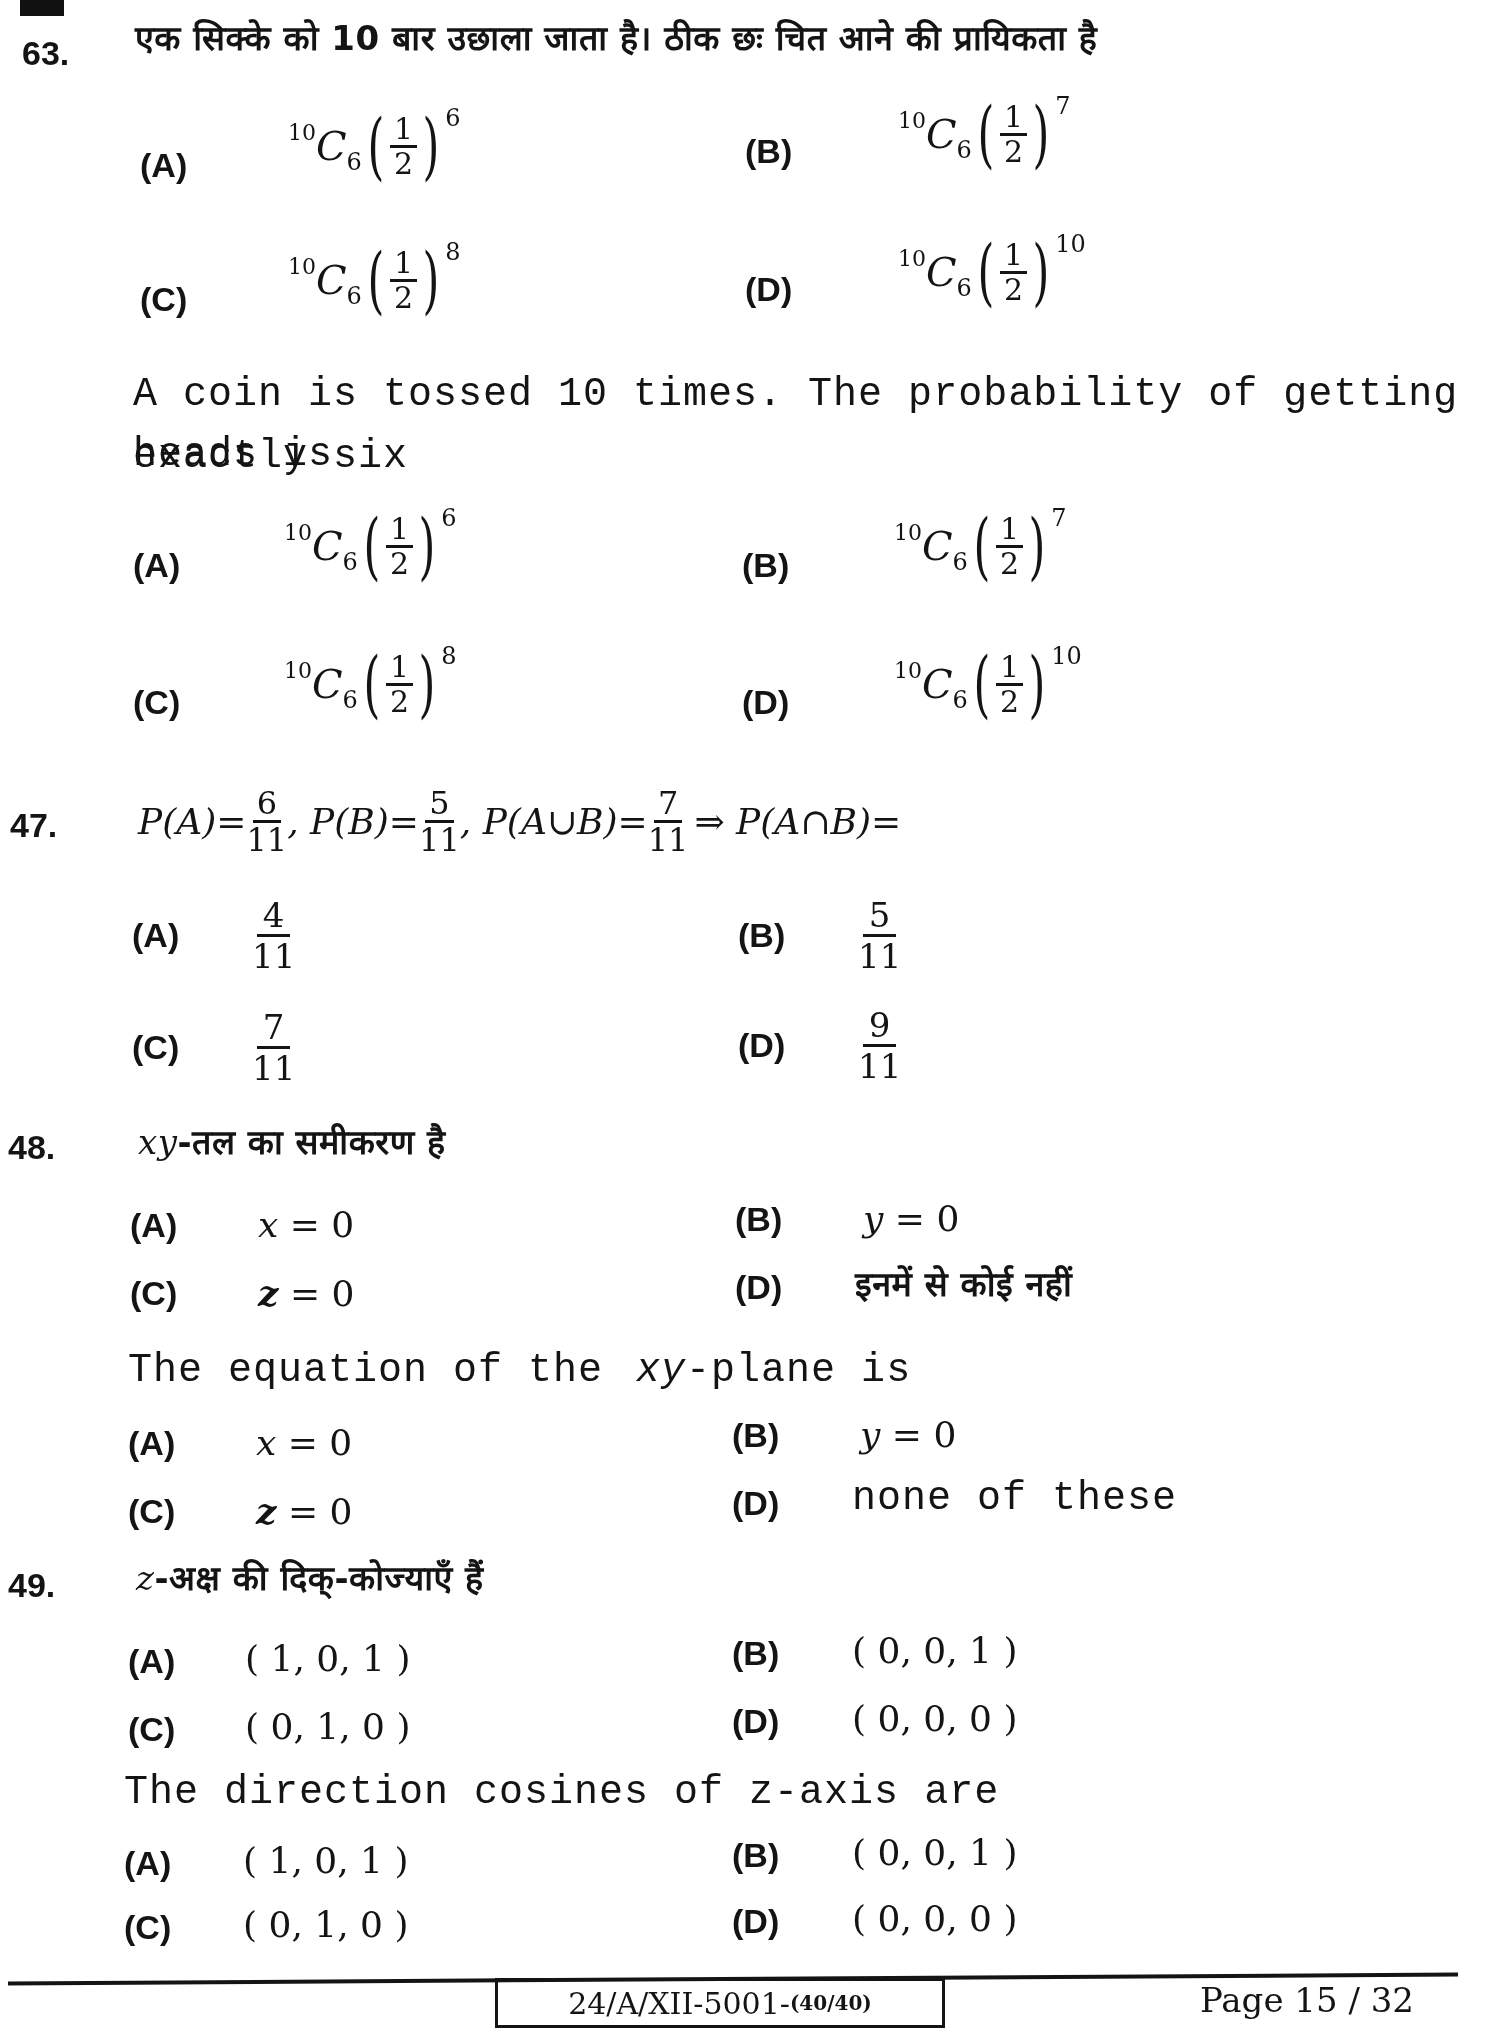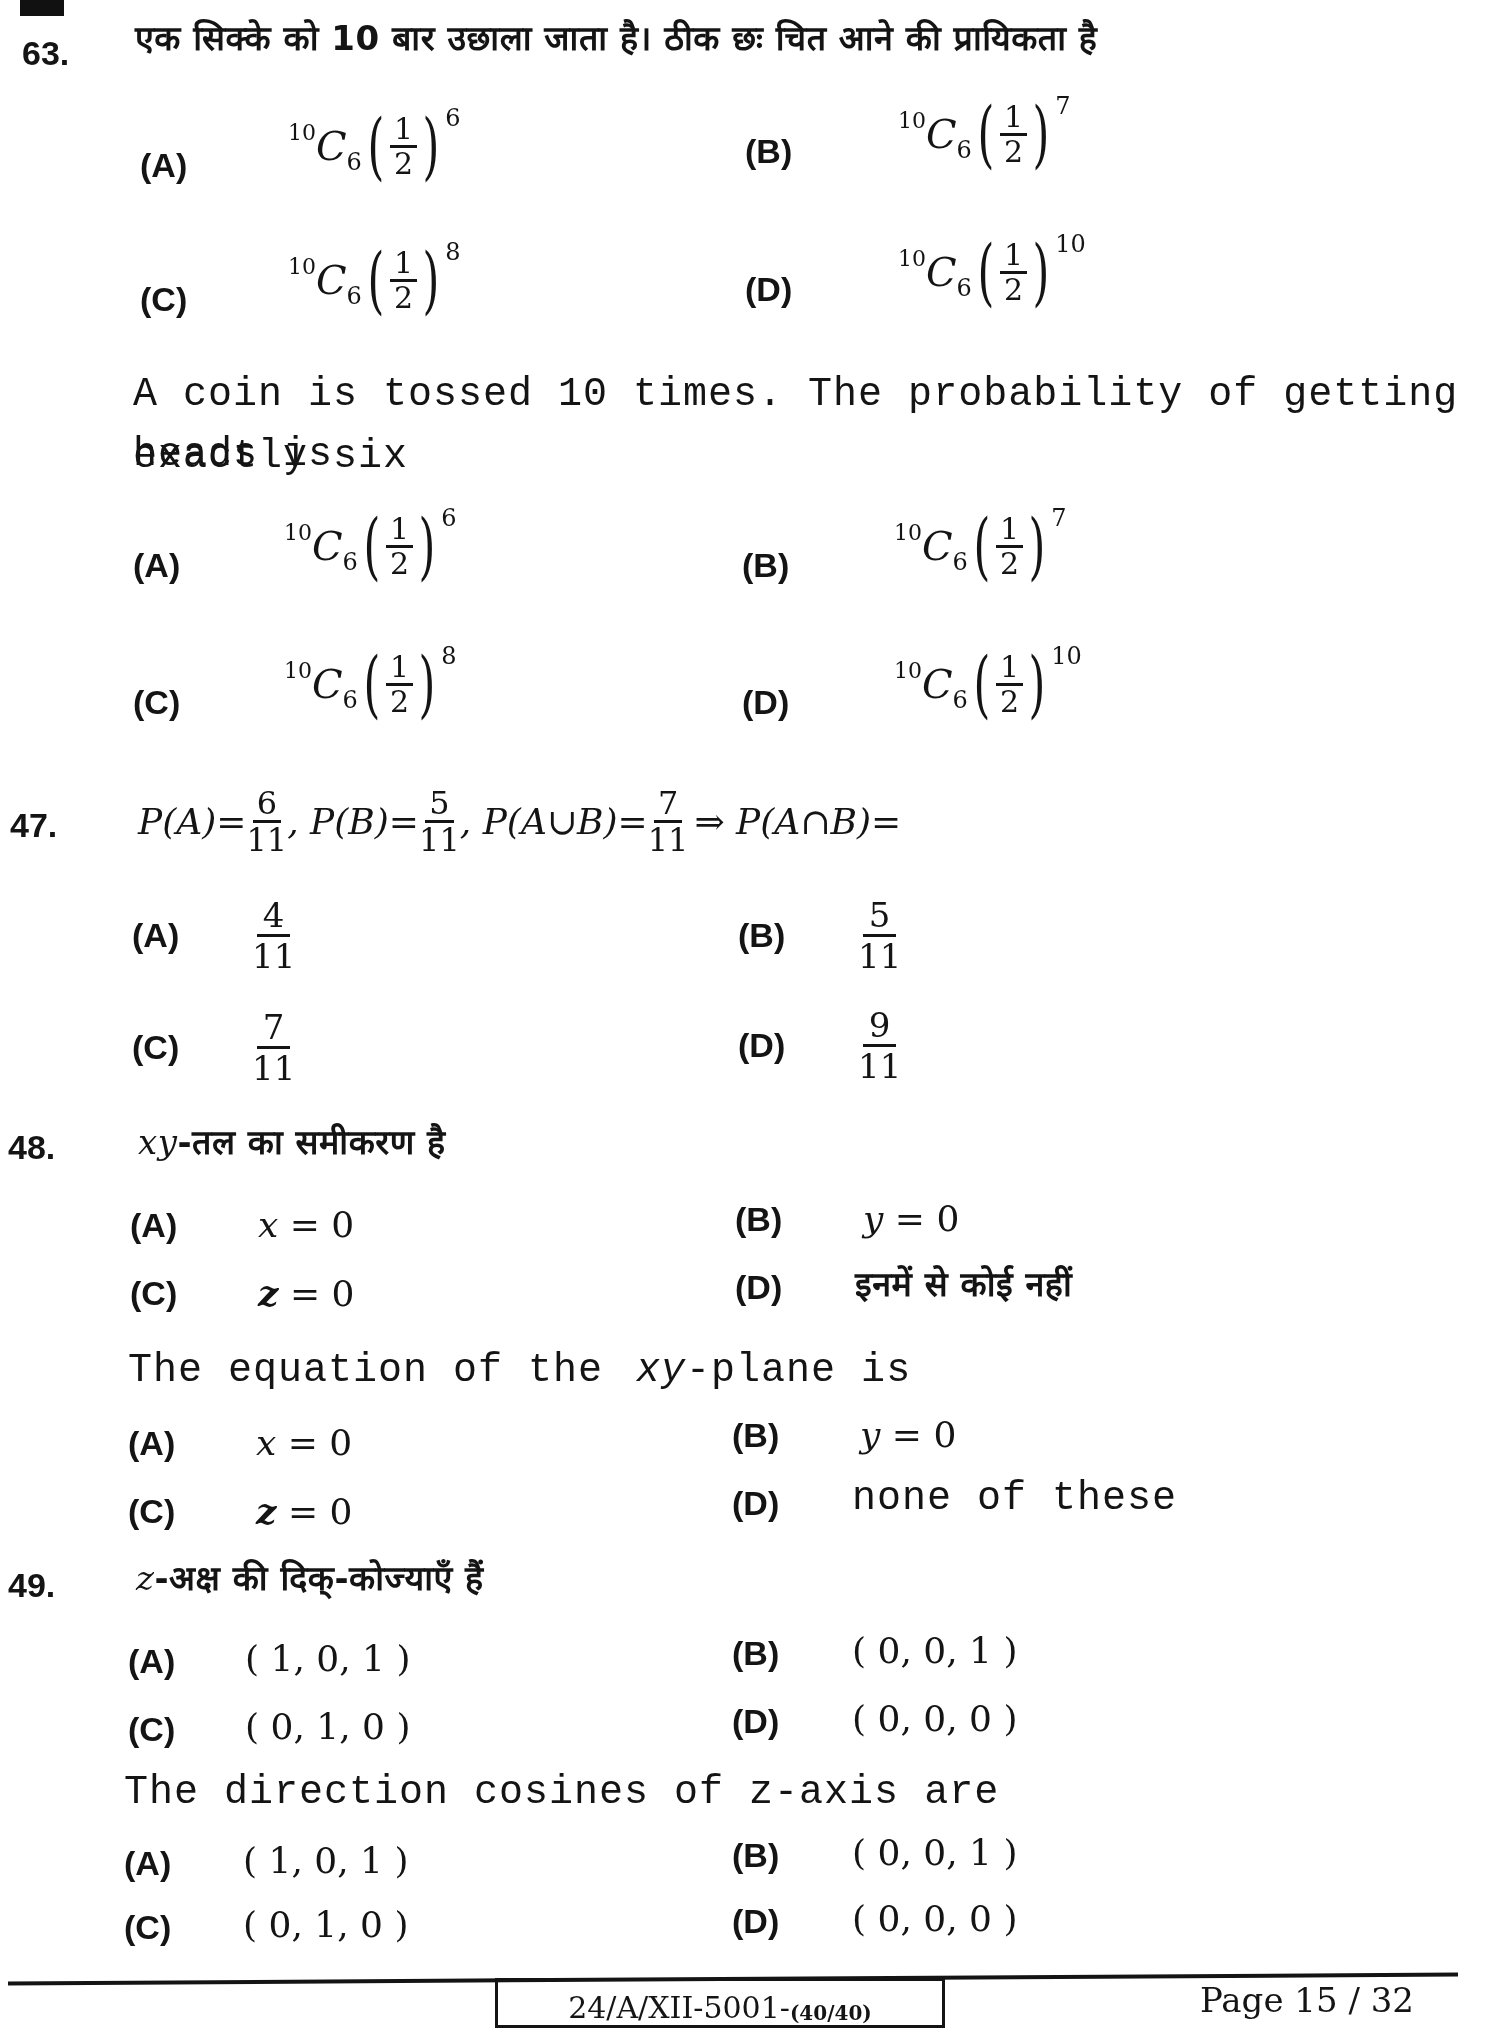--- a/index.html
+++ b/index.html
@@ -21,21 +21,21 @@
   .binom .paren { font-size:72px; font-weight:100; line-height:1; transform:scaleX(0.6); display:inline-block; }
   .frac { display:inline-flex; flex-direction:column; align-items:center; font-size:30px; line-height:32px; }
   .frac .num { border-bottom:3px solid #141414; padding:0 4px; }
   .binom .exp { font-size:24px; align-self:flex-start; margin-top:-6px; }
   .bigfrac { display:inline-flex; flex-direction:column; align-items:center; font-family:"DejaVu Serif", serif; font-size:34px; line-height:38px; }
   .bigfrac .num { border-bottom:3px solid #141414; padding:0 6px; }
   .eq47 { font-family:"DejaVu Serif", serif; font-size:36px; font-style:italic; display:flex; align-items:center; }
   .eq47 .frac { font-style:normal; font-size:32px; line-height:34px; }
   .footer-line { left:8px; top:1977px; width:1450px; height:4px; background:#141414; transform:rotate(-0.35deg); }
   .footer-box { left:495px; top:1978px; width:450px; height:50px; border:3px solid #141414; box-sizing:border-box;
-                font-family:"DejaVu Serif", serif; font-size:30px; display:flex; align-items:flex-end; justify-content:center; }
+                font-family:"DejaVu Serif", serif; font-size:30px; display:flex; align-items:center; justify-content:center; }
   .footer-box .small { font-size:20px; font-weight:bold; }
   .page-no { left:1200px; top:1980px; font-family:"DejaVu Serif", serif; font-size:34px; }
 </style>
 </head>
 <body>
 
 <div class="abs corner-block"></div>
 
 <div class="abs qnum" style="left:22px; top:34px;">63.</div>
 <div class="abs hindi" style="left:135px; top:14px;">एक सिक्के को 10 बार उछाला जाता है। ठीक छः चित आने की प्रायिकता है</div>

